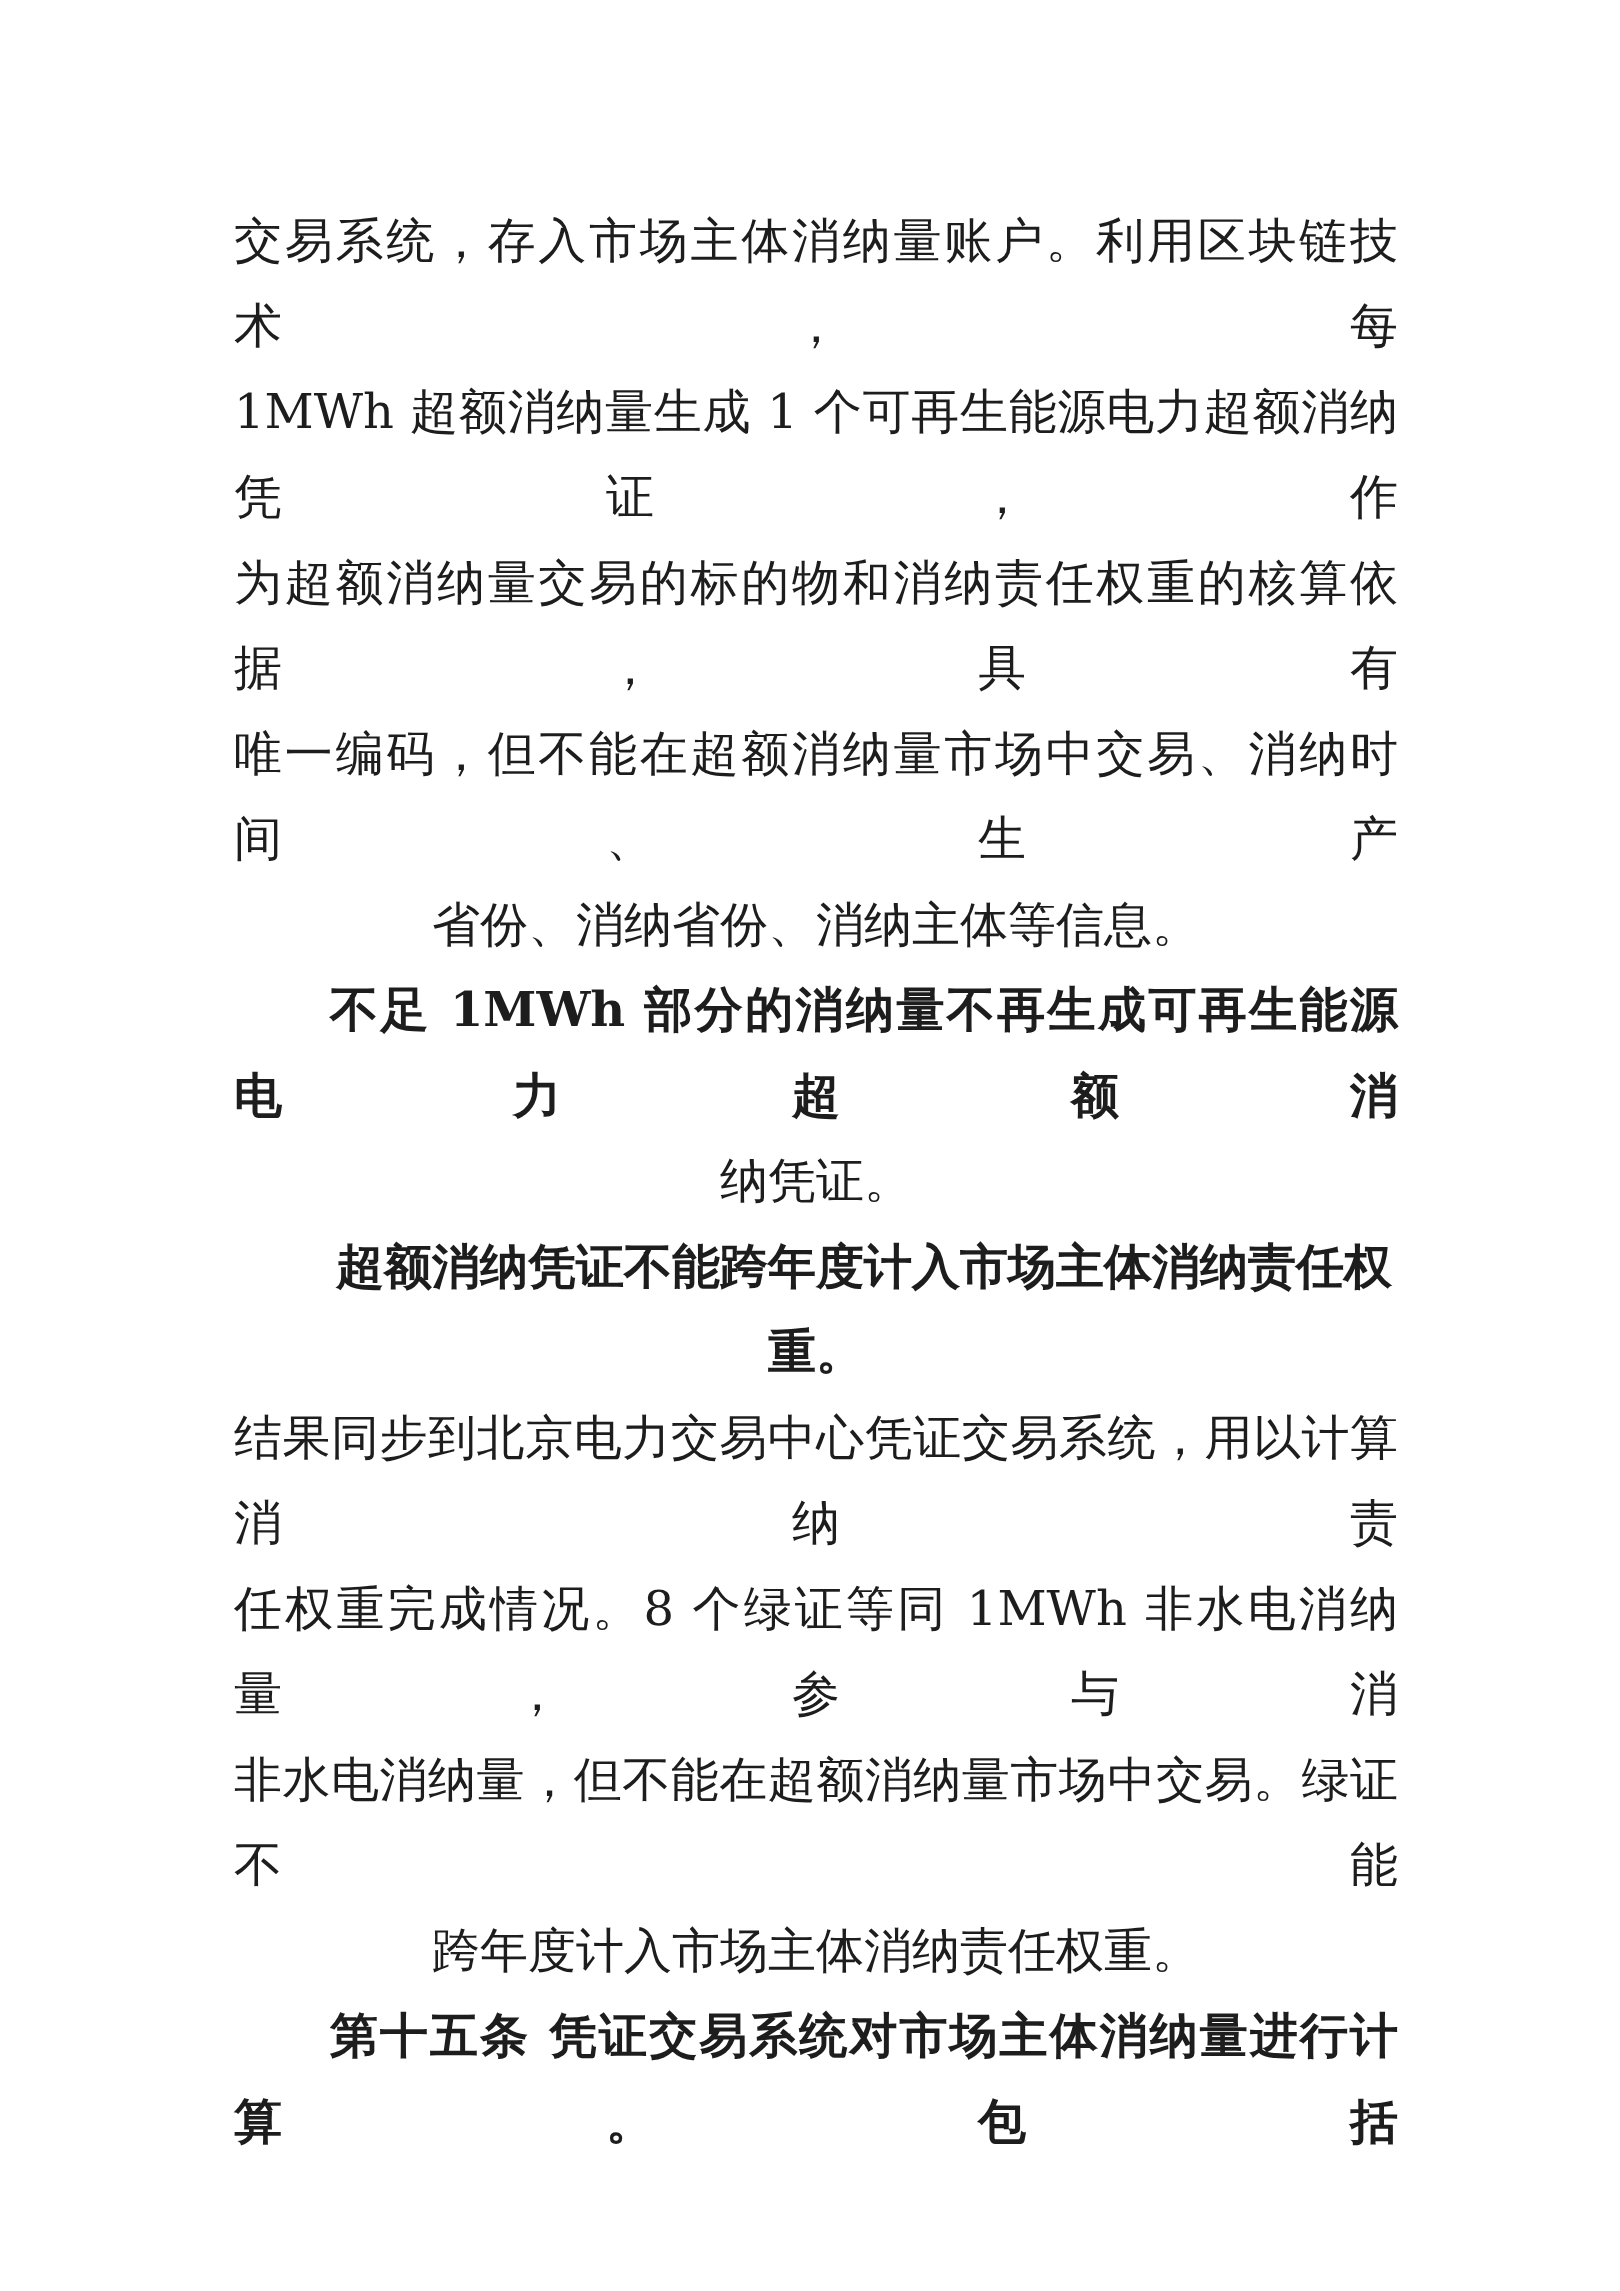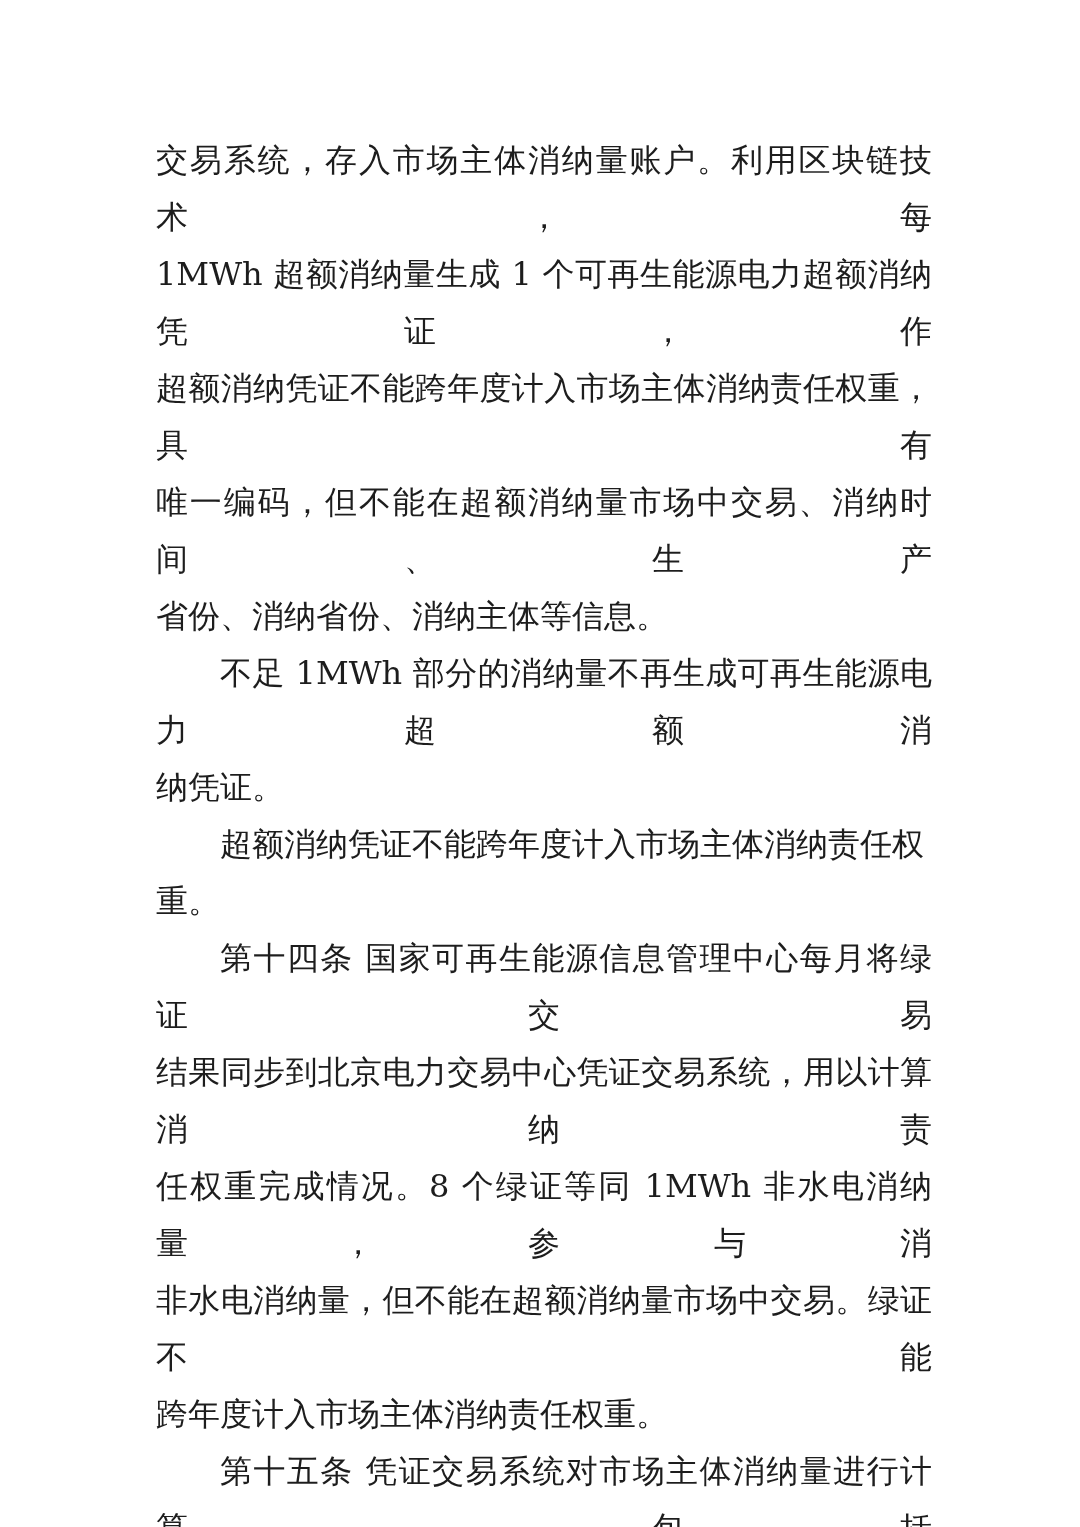--- a/index.html
+++ b/index.html
@@ -22,46 +22,46 @@
     top: 132px;
     width: 776px;
     font-family: "DejaVu Serif", "Liberation Serif", serif;
     font-size: 32px;
     line-height: 57px;
     font-weight: 400;
     color: #1d1d1d;
     letter-spacing: 0;
   }
   .line {
-    text-align: left;
+    text-align: center;
     white-space: pre-wrap;
     min-height: 57px;
   }
   .line.fill {
     text-align: justify;
     text-align-last: justify;
     text-justify: inter-ideograph;
   }
   .line.indent {
     text-indent: 64px;
+    font-weight: bold;
   }
 </style>
 </head>
 <body>
 
 <div class="page" style="background: rgb(255, 255, 255);">
   <div class="text-block" id="lines-container" style="color: rgb(29, 29, 29);">
       <div class="line fill">交易系统，存入市场主体消纳量账户。利用区块链技术，每</div>
       <div class="line fill">1MWh 超额消纳量生成 1 个可再生能源电力超额消纳凭证，作</div>
-      <div class="line fill">超额消纳凭证不能跨年度计入市场主体消纳责任权重，具有</div>
+      <div class="line fill">为超额消纳量交易的标的物和消纳责任权重的核算依据，具有</div>
       <div class="line fill">唯一编码，但不能在超额消纳量市场中交易、消纳时间、生产</div>
       <div class="line">省份、消纳省份、消纳主体等信息。</div>
       <div class="line indent fill">不足 1MWh 部分的消纳量不再生成可再生能源电力超额消</div>
       <div class="line">纳凭证。</div>
       <div class="line indent">超额消纳凭证不能跨年度计入市场主体消纳责任权重。</div>
-      <div class="line indent fill">第十四条 国家可再生能源信息管理中心每月将绿证交易</div>
       <div class="line fill">结果同步到北京电力交易中心凭证交易系统，用以计算消纳责</div>
       <div class="line fill">任权重完成情况。8 个绿证等同 1MWh 非水电消纳量，参与消</div>
       <div class="line fill">非水电消纳量，但不能在超额消纳量市场中交易。绿证不能</div>
       <div class="line">跨年度计入市场主体消纳责任权重。</div>
       <div class="line indent fill">第十五条 凭证交易系统对市场主体消纳量进行计算。包括</div>
     </div>
 </div>
 
 </body></html>

